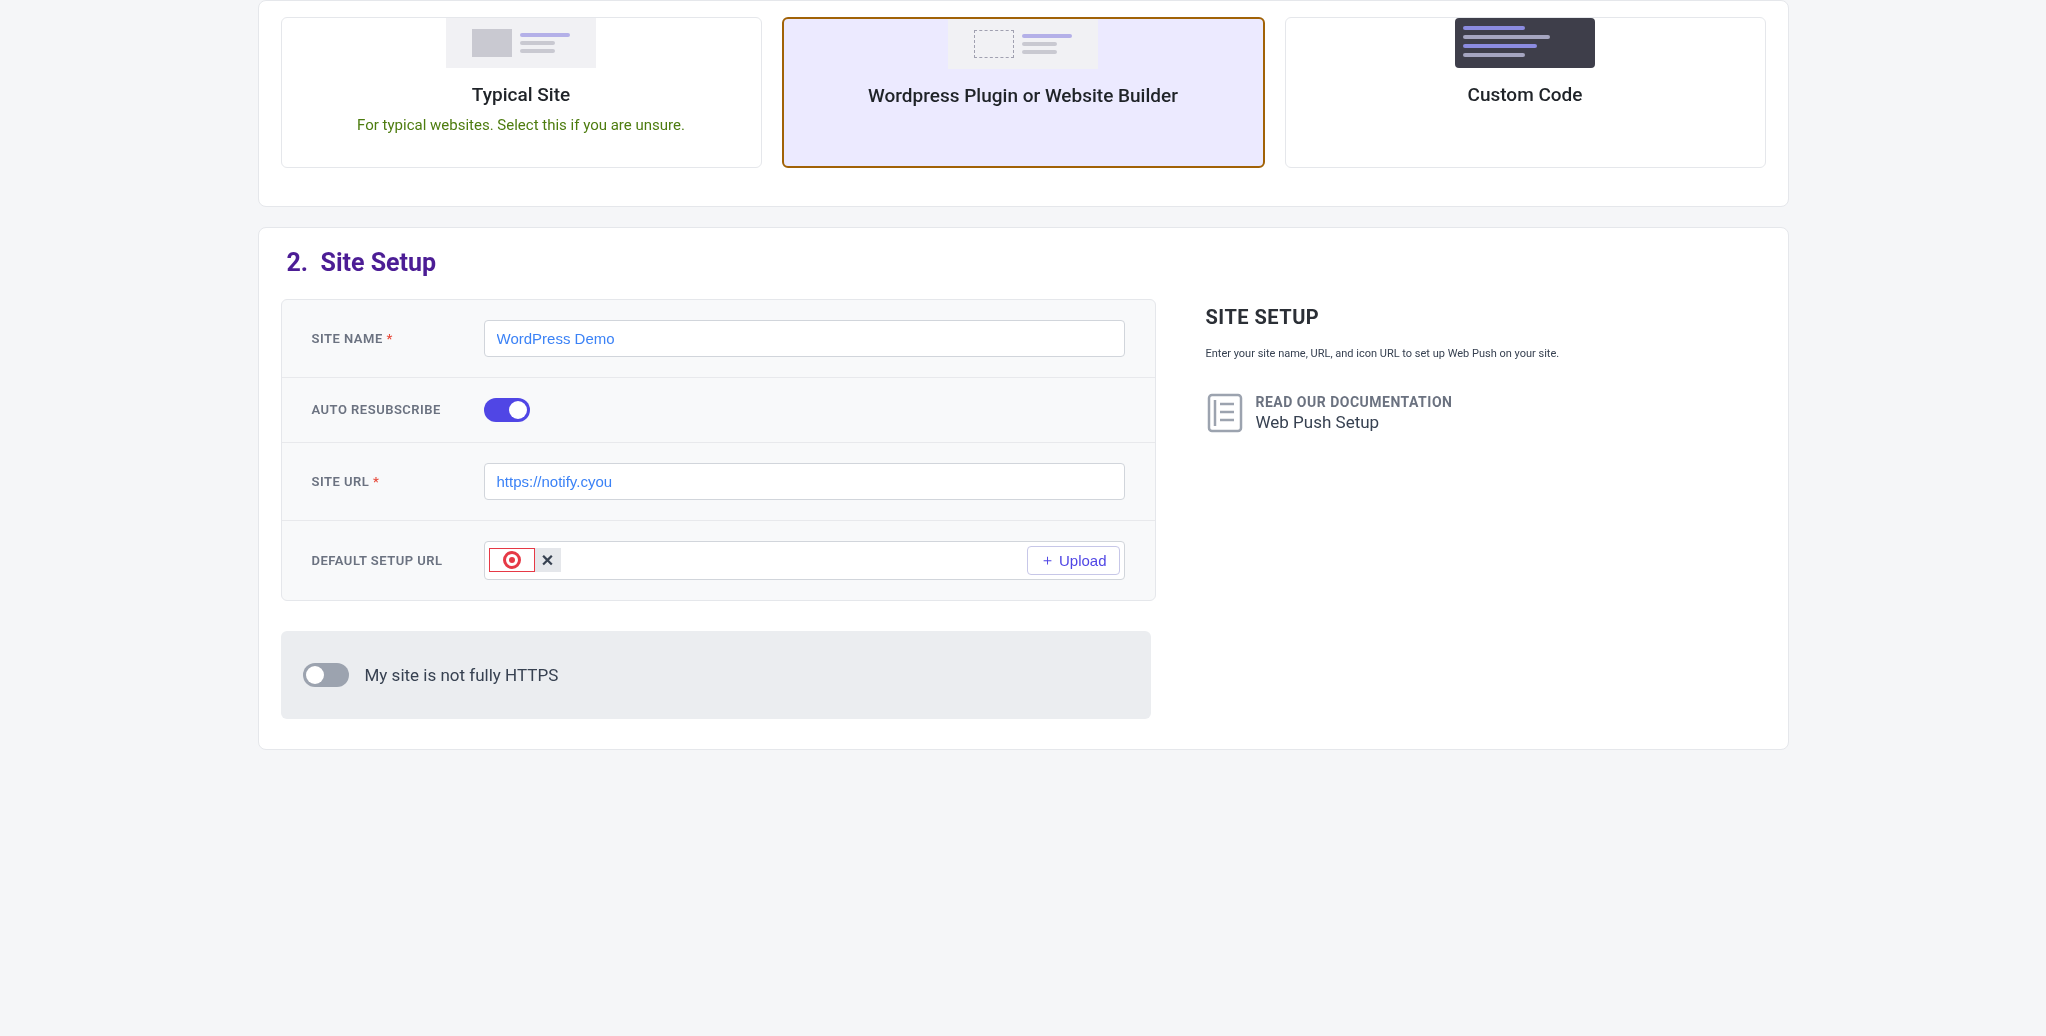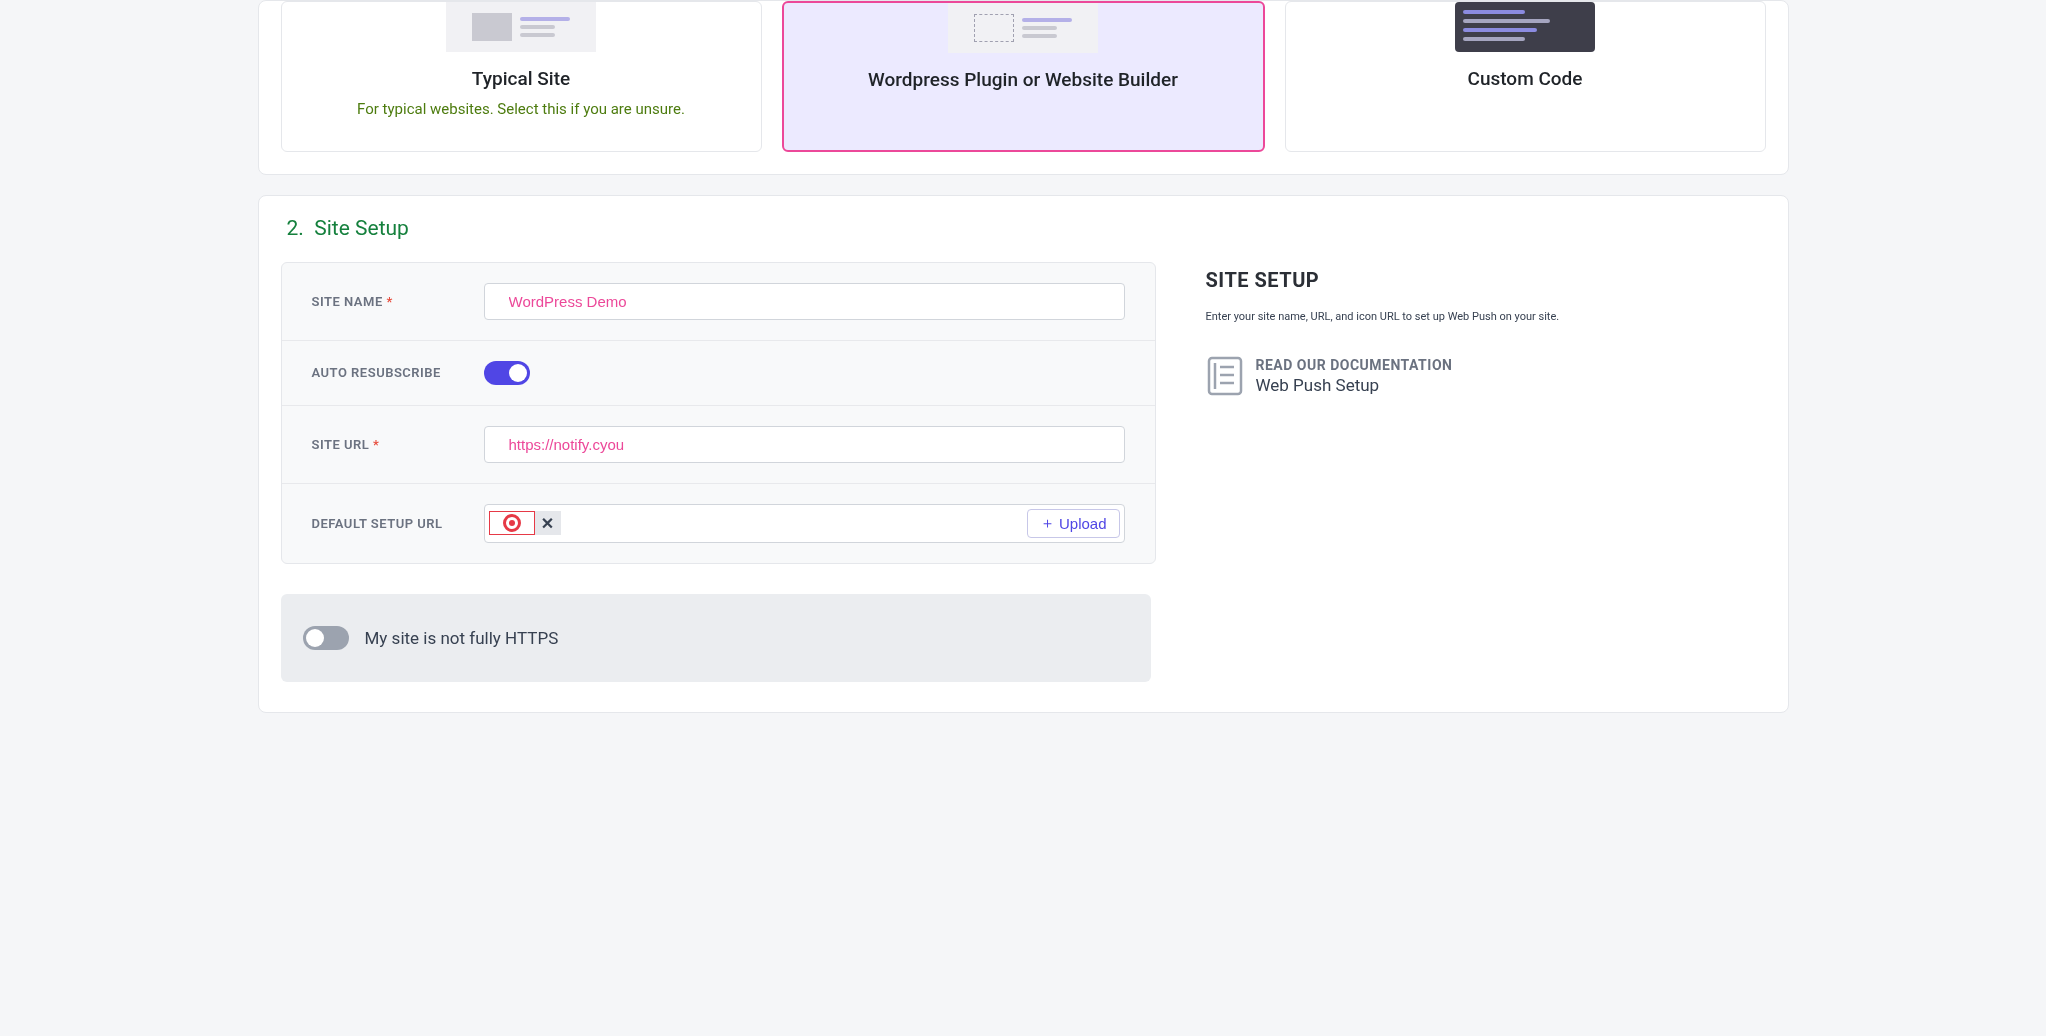--- a/index.html
+++ b/index.html
@@ -20,34 +20,34 @@
     .card-section {
       background: #fff;
       border: 1px solid #e5e7eb;
       border-radius: 8px;
       padding: 0 0 30px 0;
       margin-bottom: 20px;
     }
     .options-row {
       display: flex;
       gap: 20px;
-      padding: 0 22px;
+      padding: 16px 22px;
     }
     .option-card {
       flex: 1;
       background: #fff;
       border: 1px solid #e5e7eb;
       border-radius: 6px;
       padding: 0 20px 30px 20px;
       text-align: center;
       cursor: pointer;
     }
     .option-card.selected {
       background: #eceaff;
-      border: 2px solid #ec4899;
+      border: 2px solid #a16207;
     }
     .option-graphic {
       margin: 0 auto 15px;
       width: 150px;
       height: 50px;
       display: flex;
       align-items: end;
       justify-content: center;
     }
     .graphic-typical {
@@ -123,24 +123,24 @@
       font-weight: 500;
       color: #1f2328;
       margin-bottom: 8px;
     }
     .option-desc {
       font-size: 15px;
       color: #4d7c0f;
       line-height: 1.5;
     }
     .section-heading {
-      font-size: 21px;
-      color: #15803d;
+      font-size: 25px;
+      color: #4c1d95;
       padding: 20px 28px 22px;
-      font-weight: 400;
+      font-weight: 700;
     }
     .setup-row {
       display: flex;
       gap: 50px;
       padding: 0 22px;
     }
     .form-panel {
       flex: 0 0 875px;
       background: #f8f9fa;
       border: 1px solid #e5e7eb;
@@ -161,25 +161,25 @@
       font-size: 13px;
       font-weight: 600;
       letter-spacing: 0.5px;
       color: #6b7280;
     }
     .required {
       color: #e74c3c;
     }
     .form-input {
       flex: 1;
-      padding: 9px 24px;
+      padding: 9px 12px;
       border: 1px solid #d1d5db;
       border-radius: 4px;
       font-size: 15px;
-      color: #ec4899;
+      color: #3b82f6;
       background: #fff;
     }
     .toggle {
       width: 46px;
       height: 24px;
       border-radius: 12px;
       position: relative;
       cursor: pointer;
     }
     .toggle.on {

